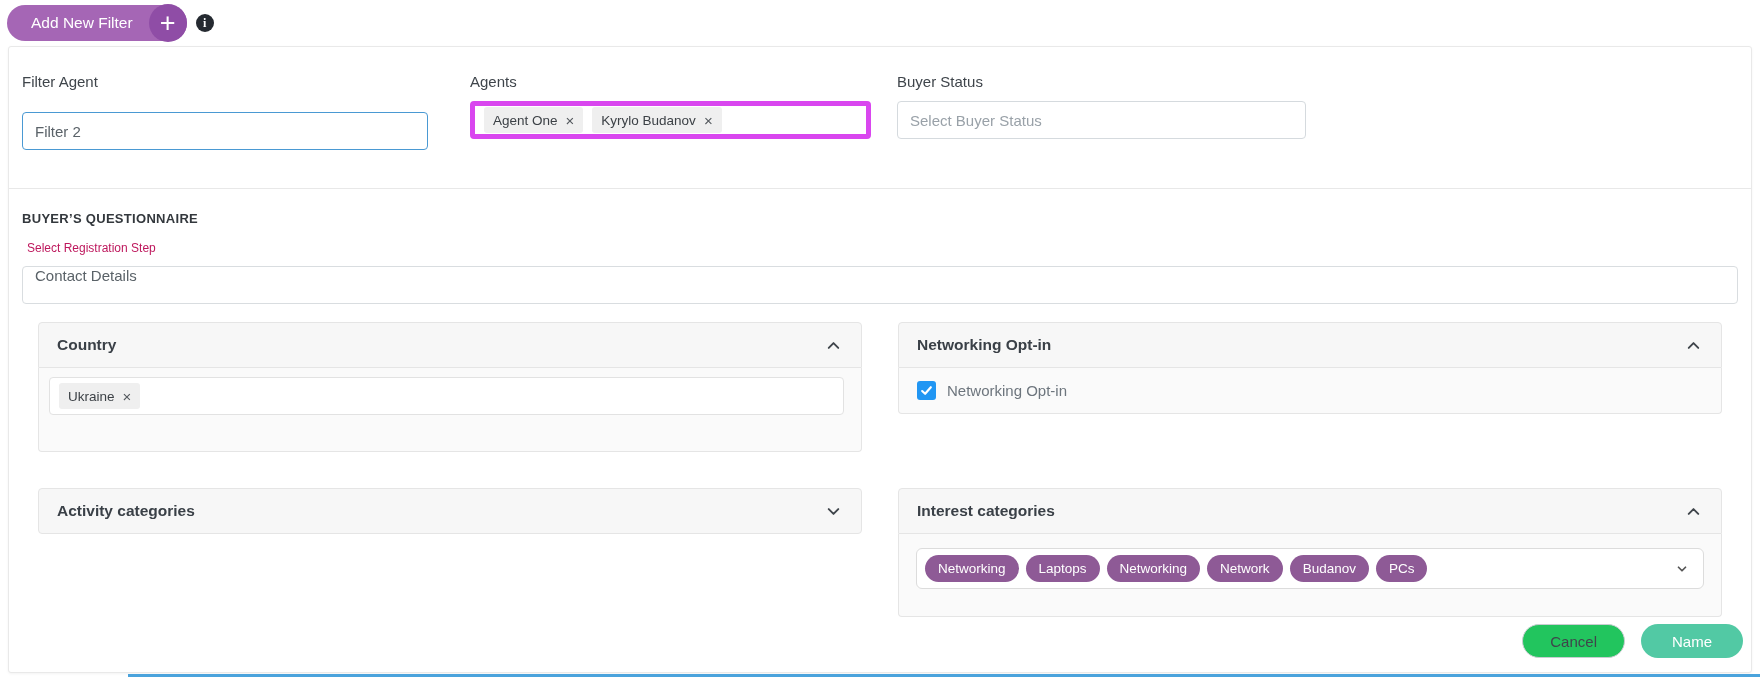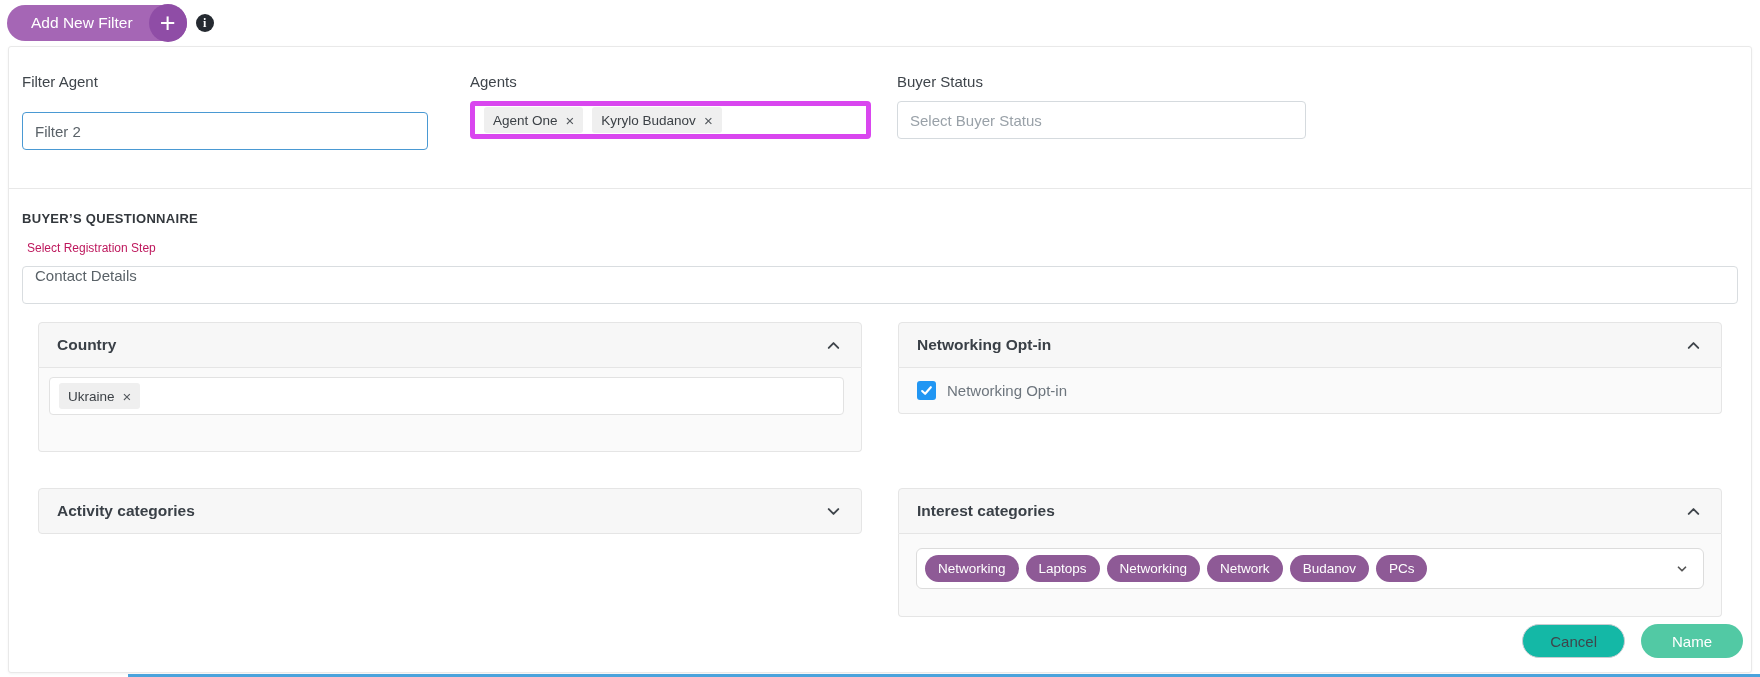--- a/index.html
+++ b/index.html
@@ -104,21 +104,21 @@
   }
   .pill {
     background:#8e5a96; color:#fff; border-radius:13.5px; height:27px;
     display:inline-flex; align-items:center; padding:0 13px; font-size:13.5px;
     white-space:nowrap;
   }
   .chev-small { margin-left:auto; flex:0 0 auto; }
 
   .actions { position:absolute; right:8px; bottom:14px; display:flex; gap:16px; }
   .btn { height:34px; border-radius:17px; font-size:15px; font-family:inherit; cursor:pointer; }
-  .btn-cancel { background:#14b8a6; border:1px solid #c9cdd1; color:#3f454b; padding:2px 27px; }
+  .btn-cancel { background:#22c55e; border:1px solid #c9cdd1; color:#3f454b; padding:2px 27px; }
   .btn-save  { background:#52c9a4; border:none; color:#fff; padding:0 31px; }
 
   .bottom-line { position:absolute; left:128px; right:0; bottom:0; height:3px; background:#4aa3dc; }
 </style>
 </head>
 <body>
 
 <div class="topbar">
   <button class="add-filter">
     <span>Add New Filter</span>

